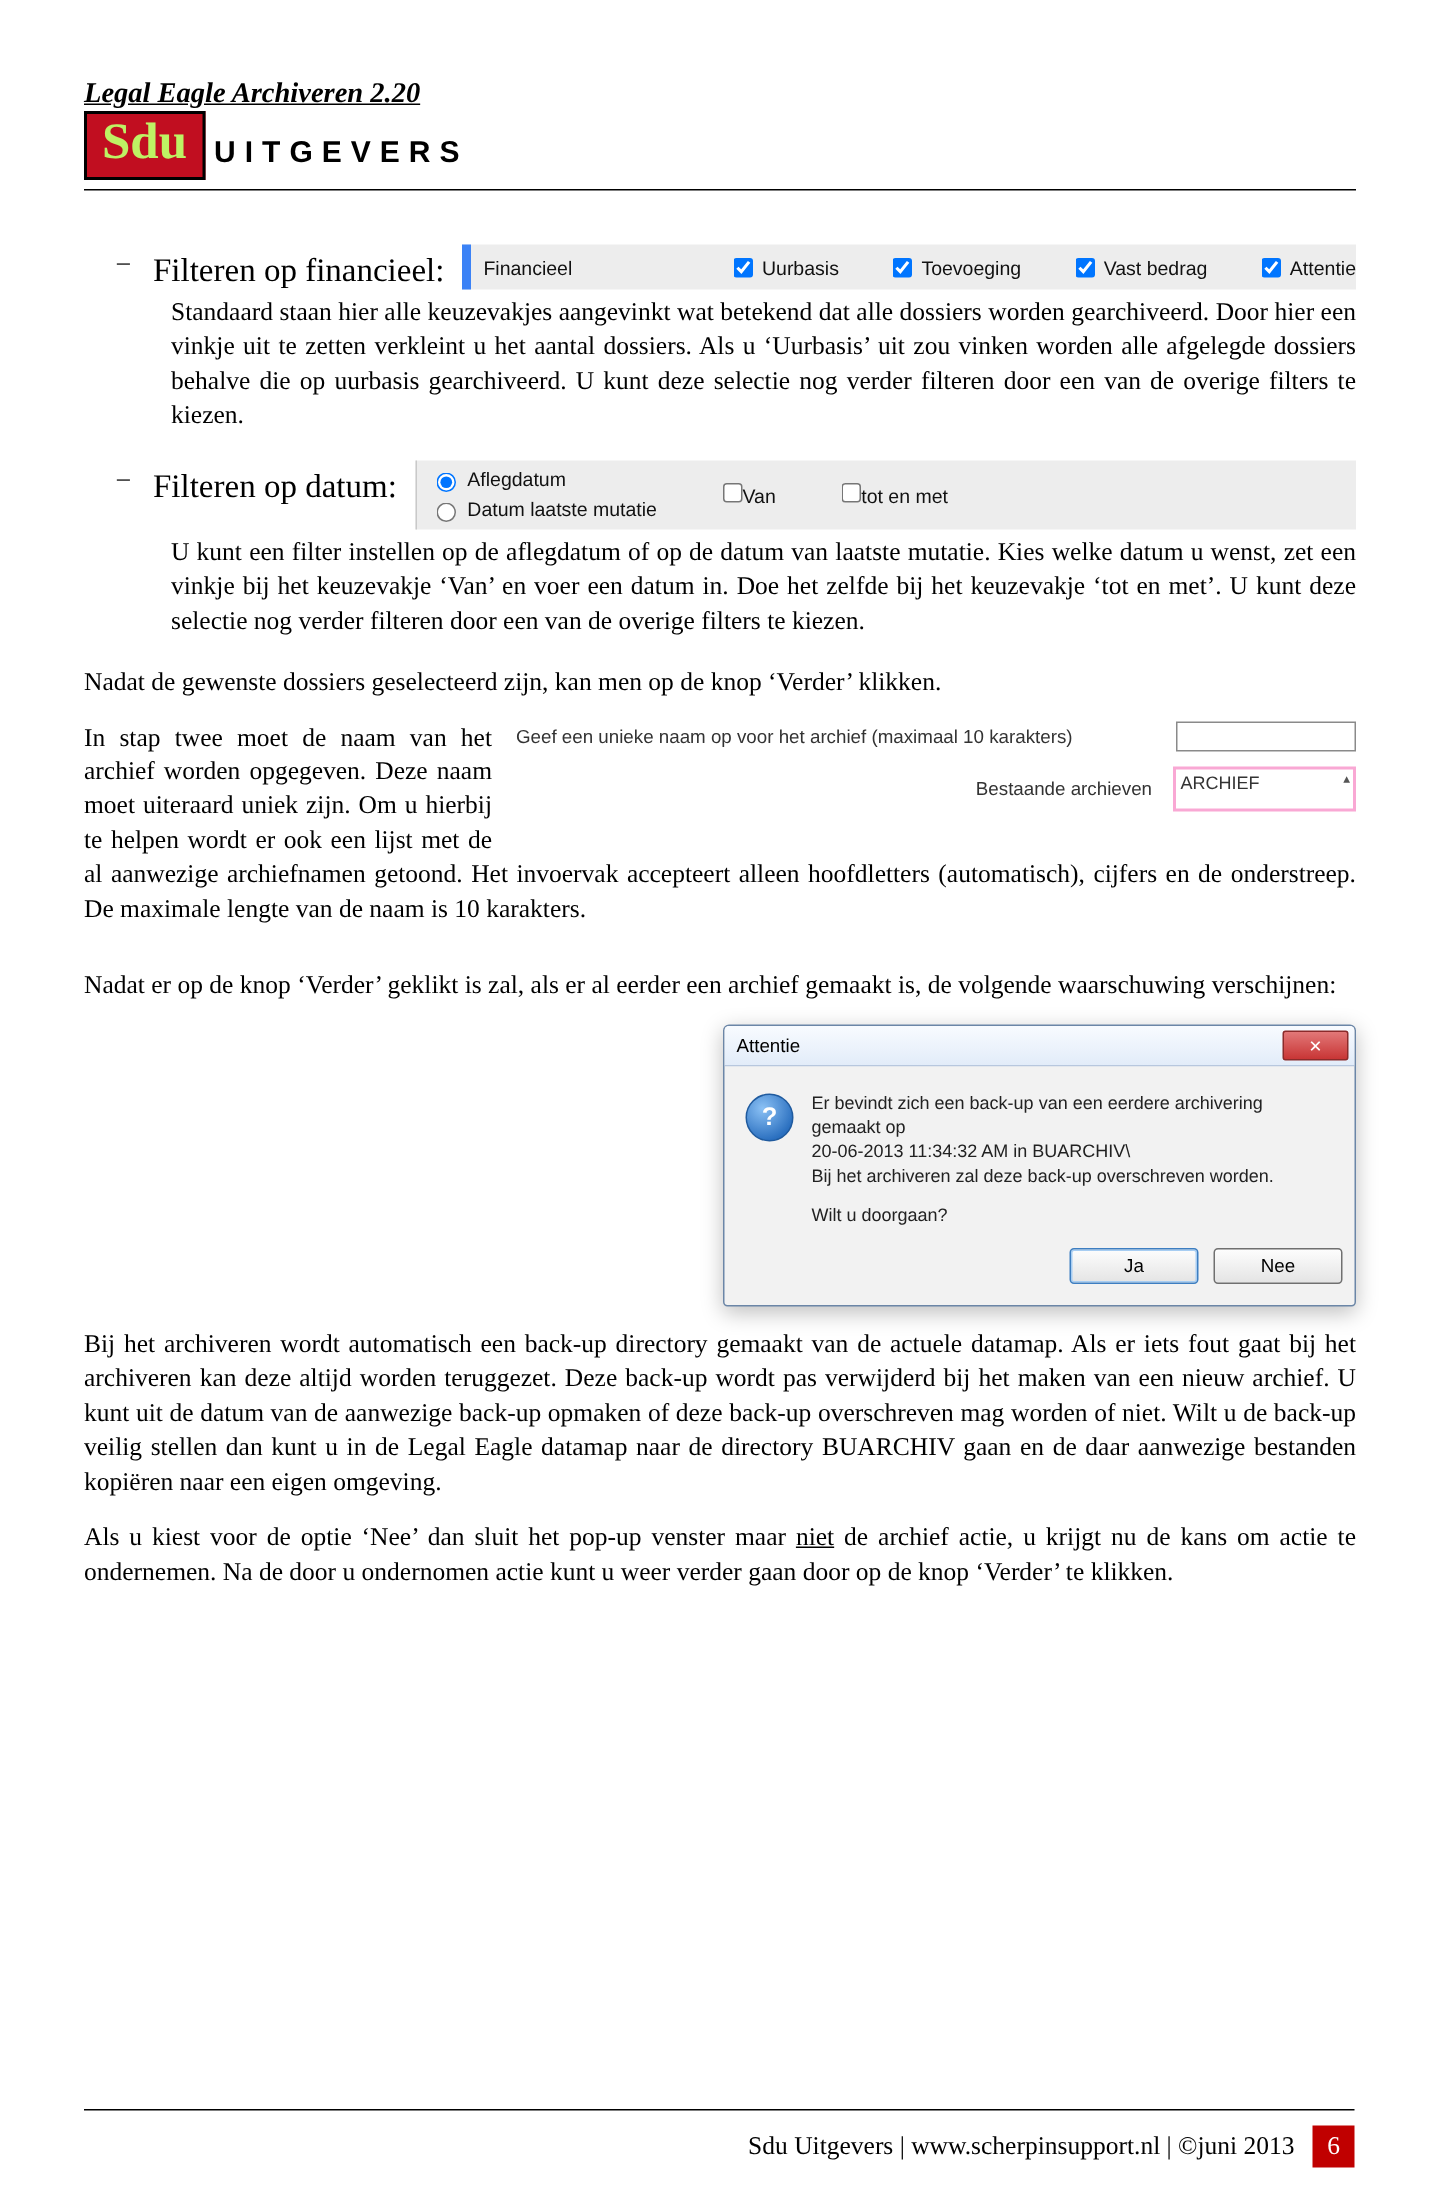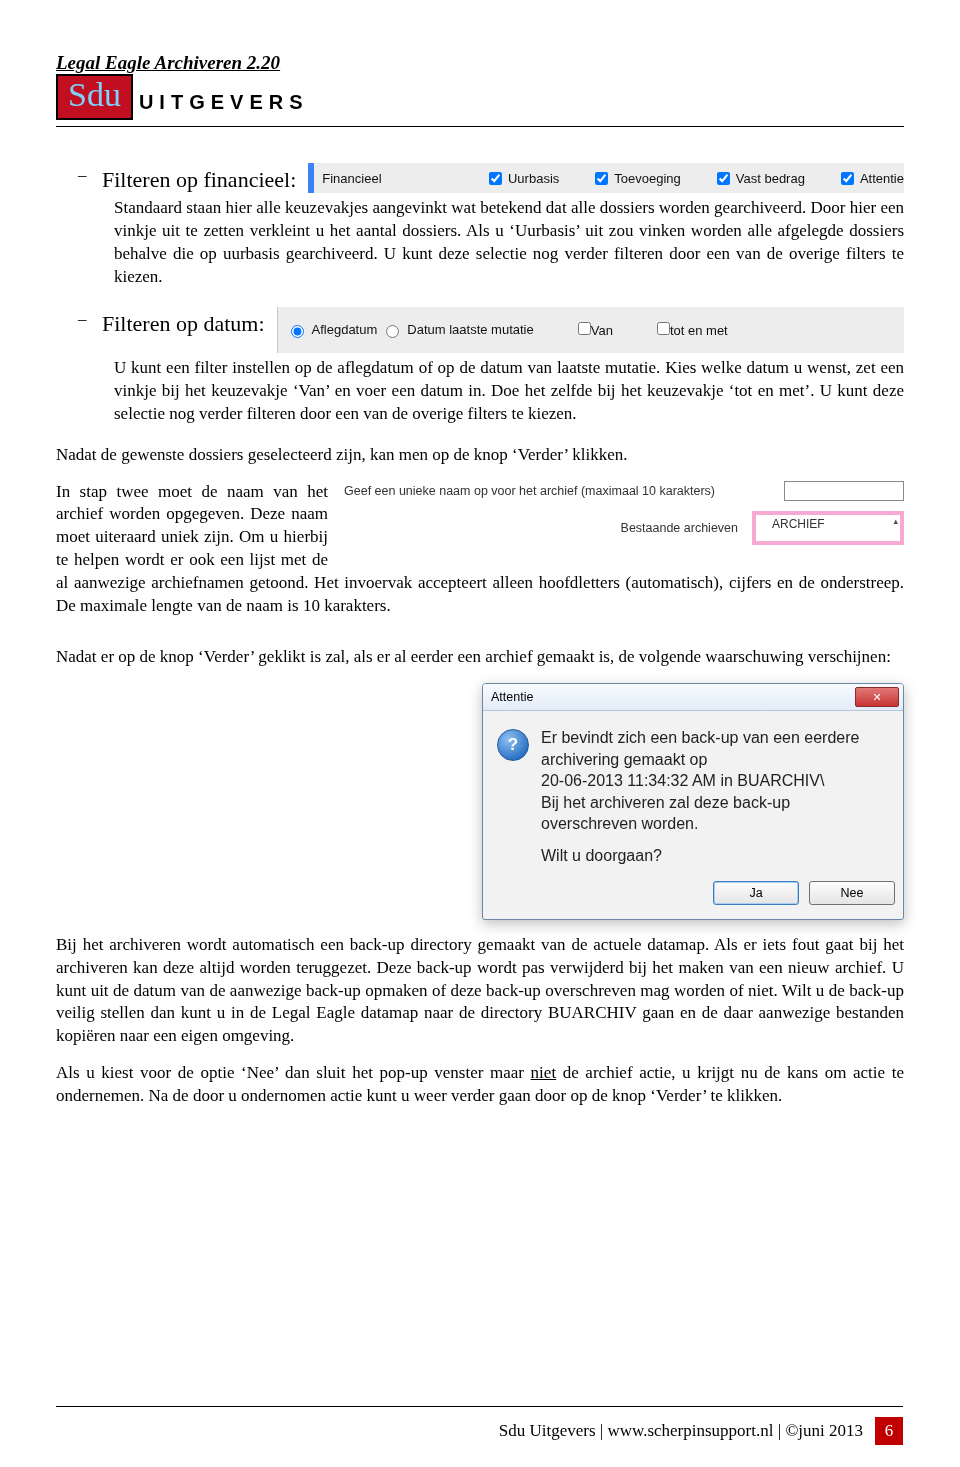--- a/index.html
+++ b/index.html
@@ -1,45 +1,45 @@
 <!DOCTYPE html>
 <html><head>
 <meta charset="utf-8">
 <style>
   html,body{margin:0;padding:0;background:#fff;color:#000;font-family:"Times New Roman",Times,serif;}
   .page{width:960px;min-height:1467px;margin:0 auto;position:relative;box-sizing:border-box;padding:28px 56px 0 56px;}
   .header-row{display:flex;align-items:flex-start;justify-content:space-between;margin-bottom:6px;flex-direction:column;}
   .doc-title{font-size:19px;font-weight:bold;font-style:italic;text-decoration:underline;margin-top:24px;}
   .logo{display:flex;align-items:flex-end;gap:6px;}
-  .logo-block{background:#c10e20;color:#7dd3fc;font-family:Georgia,"Times New Roman",serif;font-weight:normal;font-size:34px;padding:2px 10px 6px 10px;line-height:1;border:2px solid #000;text-align:center;}
+  .logo-block{background:#c10e20;color:#bef264;font-family:Georgia,"Times New Roman",serif;font-weight:bold;font-size:34px;padding:2px 10px 6px 10px;line-height:1;border:2px solid #000;text-align:center;}
   .logo-text{font-family:Arial,Helvetica,sans-serif;font-size:20px;letter-spacing:6px;font-weight:bold;color:#000;margin-bottom:6px;}
   .hr-top{border:none;border-top:1px solid #000;margin:0 0 36px 0;}
   p{font-size:17px;line-height:1.35;margin:0 0 14px 0;text-align:justify;}
   .bullet-row{display:flex;align-items:flex-start;gap:12px;margin-left:22px;}
   .dash{font-size:17px;margin-top:2px;min-width:12px;text-align:left;}
   .inline-label{font-size:22px;white-space:nowrap;margin-top:4px;}
   .ui-strip{flex:1;background:#ededed;border-left:6px solid #3b82f6;height:30px;display:flex;align-items:center;font-family:"Segoe UI",Tahoma,sans-serif;font-size:13px;color:#111;padding-left:8px;gap:36px;}
   .ui-strip .fld{display:flex;align-items:center;gap:6px;}
   input[type=checkbox]{width:13px;height:13px;margin:0;}
   .body-block{font-size:17px;line-height:1.35;margin:4px 0 18px 58px;text-align:justify;}
   .radio-strip{flex:1;background:#ededed;border-left:1px solid #c9c9c9;height:46px;display:flex;align-items:center;font-family:"Segoe UI",Tahoma,sans-serif;font-size:13px;color:#111;padding-left:8px;gap:44px;}
-  .radio-col{display:flex;flex-direction:row;gap:4px;}
+  .radio-col{display:flex;flex-direction:column;gap:4px;}
   .radio-col label{display:flex;align-items:center;gap:5px;}
   .para-wrap{margin-bottom:14px;}
   .float-fig{float:right;width:560px;border:0;margin-left:16px;}
   .fig-row{display:flex;align-items:center;justify-content:space-between;font-family:"Segoe UI",Tahoma,sans-serif;font-size:12.5px;color:#333;margin-bottom:10px;}
   .fig-row input[type=text]{width:112px;height:18px;border:1px solid #8a8a8a;font-family:"Segoe UI",Tahoma,sans-serif;font-size:12px;padding:0 3px;}
-  .fig-row .listbox{width:112px;height:22px;border:4px solid #f9a8d4;font-family:"Segoe UI",Tahoma,sans-serif;font-size:12px;padding:2px 16px;position:relative;}
+  .fig-row .listbox{width:112px;height:22px;border:2px solid #f9a8d4;font-family:"Segoe UI",Tahoma,sans-serif;font-size:12px;padding:2px 3px;position:relative;}
   .listbox::after{content:"▴";position:absolute;right:2px;top:1px;font-size:9px;color:#555;}
   .clear{clear:both;}
   .dialog-wrap{display:flex;justify-content:flex-end;margin:10px 0 14px 0;}
   .dialog{width:420px;border:1px solid #6b86a7;border-radius:4px 4px 3px 3px;box-shadow:0 4px 14px rgba(0,0,0,.25);font-family:"Segoe UI",Tahoma,sans-serif;background:#f2f2f2;}
   .dialog-title{height:26px;background:linear-gradient(#f8fbff,#e2ecf9);border-bottom:1px solid #b7c7de;border-radius:3px 3px 0 0;display:flex;align-items:center;justify-content:space-between;padding:0 4px 0 8px;font-size:12.5px;}
   .dialog-close{width:42px;height:18px;background:linear-gradient(#e27878,#c83535);border:1px solid #8b2a2a;border-radius:2px;color:#fff;display:flex;align-items:center;justify-content:center;font-size:11px;}
-  .dialog-body{padding:16px 18px 8px 14px;display:flex;gap:12px;font-size:16px;color:#222;}
+  .dialog-body{padding:16px 18px 8px 14px;display:flex;gap:12px;font-size:12px;color:#222;}
   .info-icon{width:30px;height:30px;border-radius:50%;background:radial-gradient(circle at 35% 30%,#8bc1f5,#2a6fbf 75%);position:relative;flex:0 0 30px;margin-top:2px;border:1px solid #1f5a9e;}
   .info-icon::after{content:"?";position:absolute;inset:0;display:flex;align-items:center;justify-content:center;color:#fff;font-weight:bold;font-size:17px;}
   .dialog-msg{line-height:1.35;}
   .dialog-msg .gap{height:10px;}
   .dialog-buttons{display:flex;justify-content:flex-end;gap:10px;padding:6px 8px 14px 12px;}
   .dialog-buttons button{width:86px;height:24px;border:1px solid #707070;border-radius:3px;background:linear-gradient(#fdfdfd,#e4e4e4);font-size:12.5px;font-family:"Segoe UI",Tahoma,sans-serif;}
   .dialog-buttons button.primary{border-color:#3d7ec1;box-shadow:0 0 0 1px #a7cdf2 inset;}
   .underline{text-decoration:underline;}
   .footer{position:absolute;left:56px;right:57px;bottom:22px;}
   .hr-bottom{border:none;border-top:1px solid #000;margin:0 0 10px 0;}

